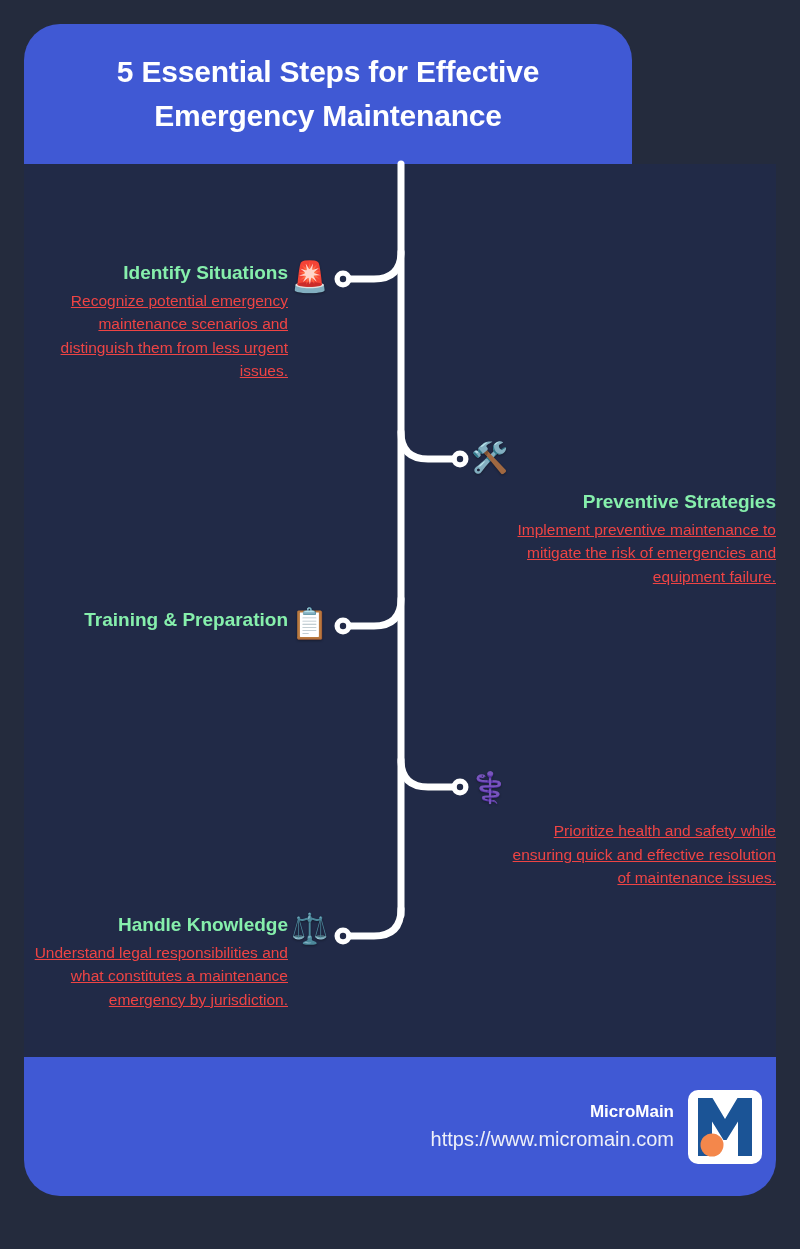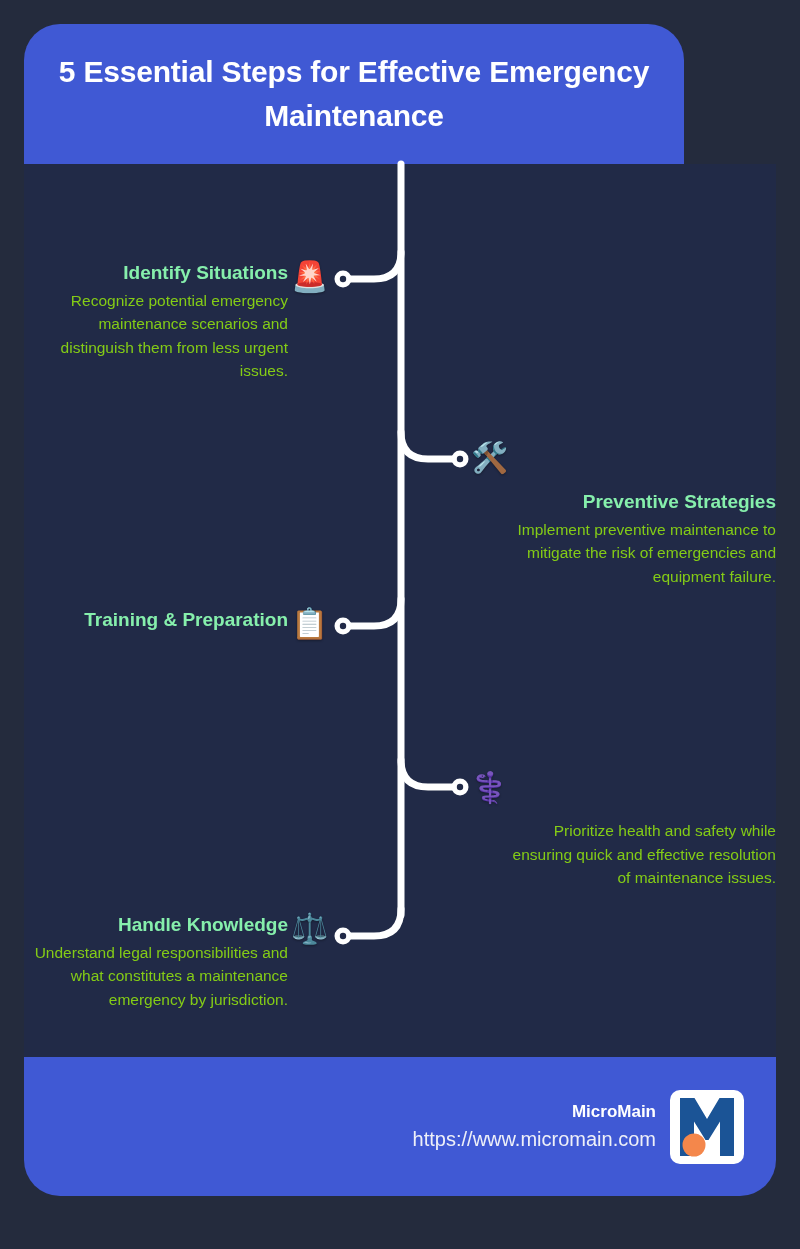--- a/index.html
+++ b/index.html
@@ -12,21 +12,21 @@
   .infographic {
     position:relative;
     width:800px; height:1249px;
     background:#242b3d;
   }
 
   
   .header {
     position:absolute;
     left:24px; top:24px;
-    width:660px; height:140px;
+    width:608px; height:140px;
     background:#4059d4;
     border-radius:36px 36px 0 0;
     display:flex; align-items:center; justify-content:center;
     padding:0 34px;
   }
   .header-title {
     color:#ffffff;
     font-size:30px;
     font-weight:bold;
     line-height:1.46;
@@ -76,36 +76,37 @@
   .step-right .step-text { order:1; text-align:right;margin-top:48px; }
 
   .step-title {
     color:#86efac;
     font-size:19px;
     font-weight:bold;
     line-height:1.35;
     margin-bottom:3px;
   }
   .step-desc {
-    color:#84cc16;
+    color:#ef4444;
     font-size:15.5px;
     line-height:1.52;
+    text-decoration:underline;
   }
 
   
   .footer {
     position:absolute;
     left:24px; top:1057px;
     width:752px; height:139px;
     background:#4059d4;
     border-radius:0 0 36px 36px;
     display:flex;
     align-items:center;
     justify-content:flex-end;
-    padding-right:32px;
+    padding-right:14px;
   }
   .footer-text { text-align:right; margin-right:14px; }
   .footer-brand {
     color:#ffffff;
     font-size:17px;
     font-weight:bold;
     line-height:1.5;
   }
   .footer-url {
     color:#eef0f8;

